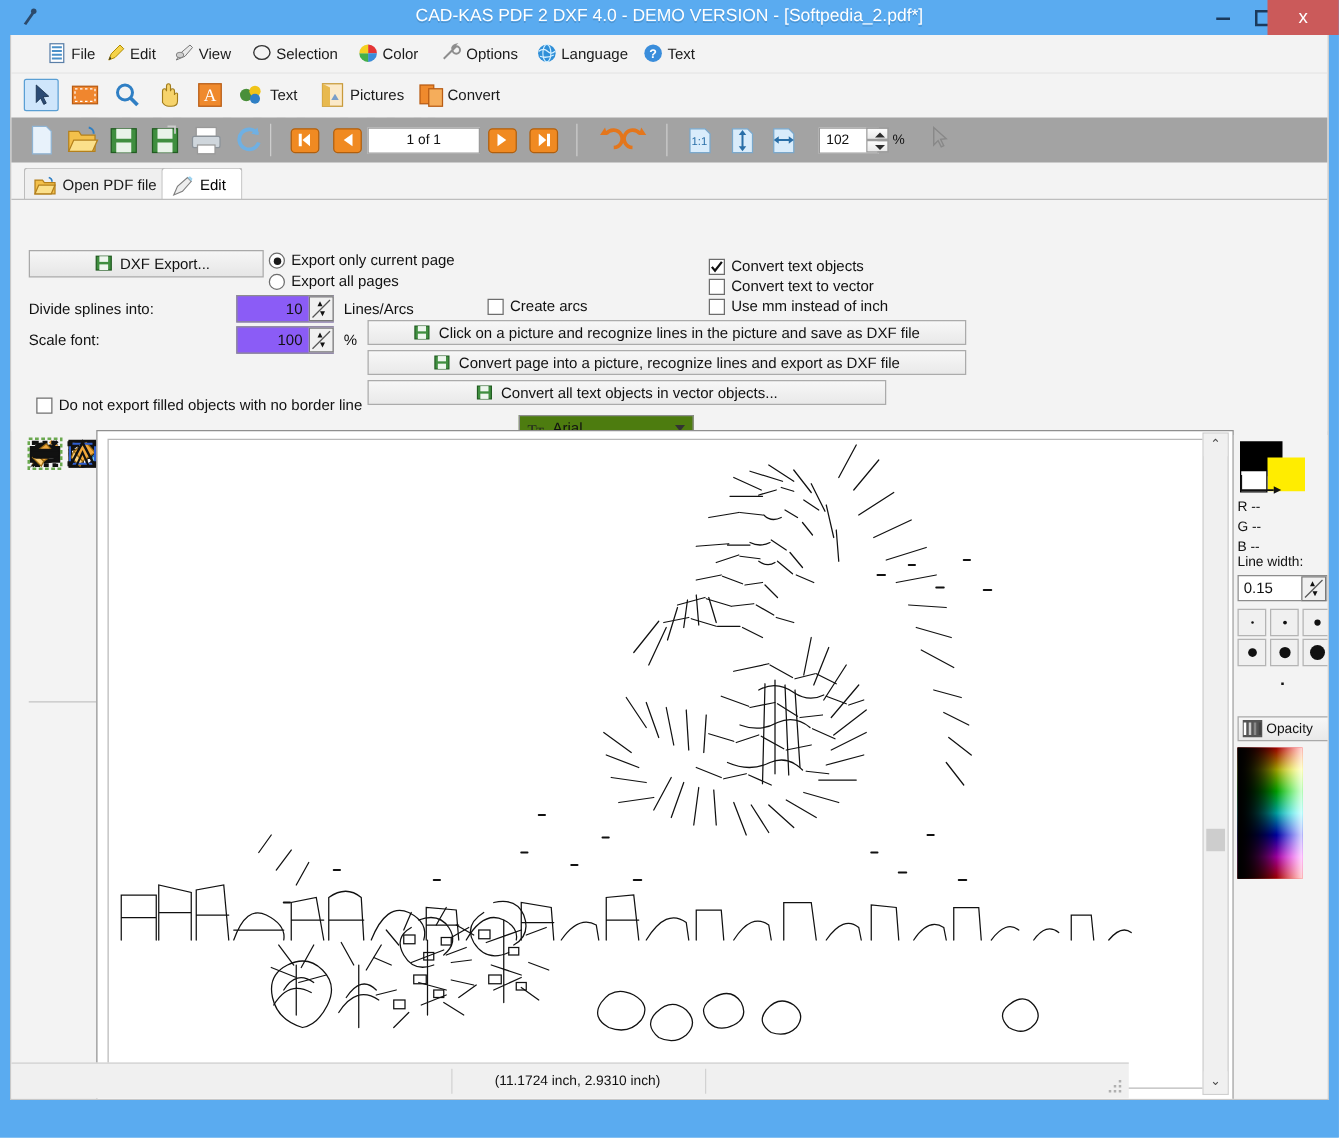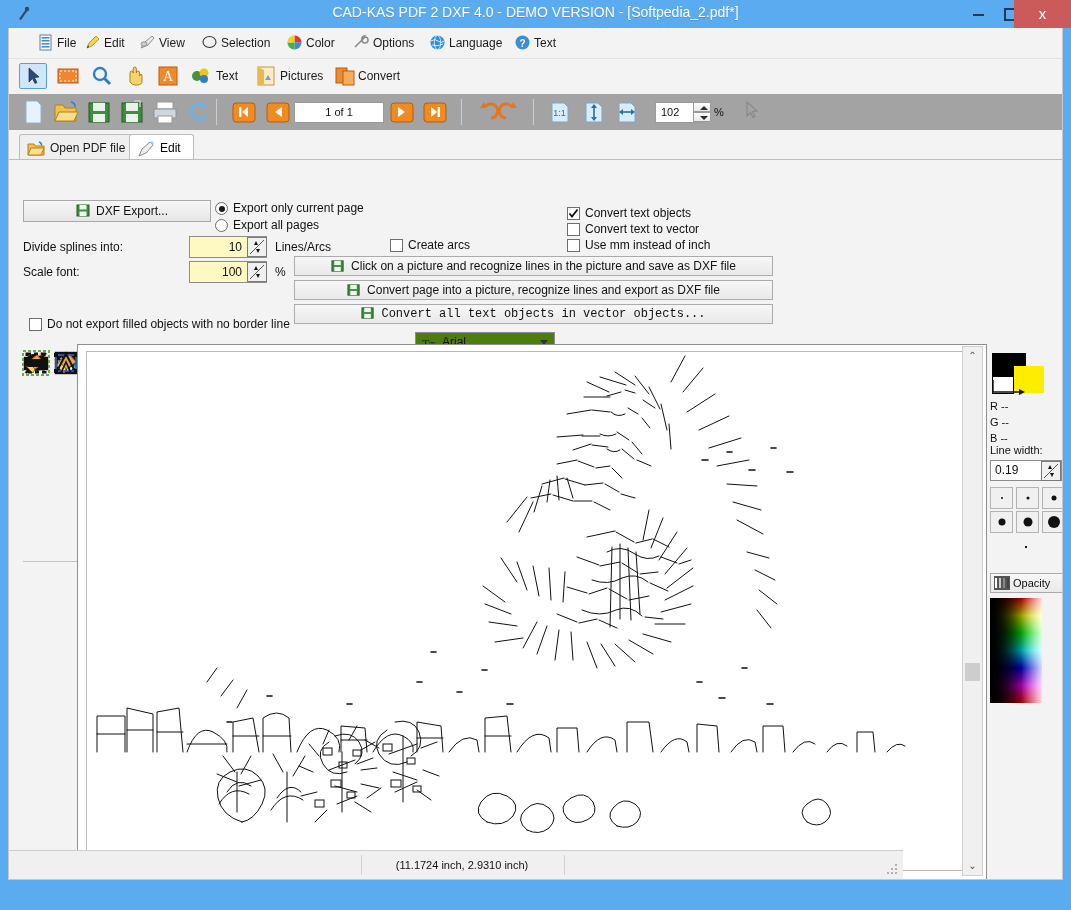--- a/index.html
+++ b/index.html
@@ -120,21 +120,21 @@
 
   
   .panel{position:absolute;left:0;top:132px;width:1053px;height:185px;background:#f3f3f3;}
   .pbtn{
     position:absolute;background:linear-gradient(#f6f6f6,#e6e6e6);
     border:1px solid #a9a9a9;box-sizing:border-box;
     font-size:12px;color:#111;cursor:default;text-align:center;
   }
   .lbl{position:absolute;font-size:12px;color:#111;white-space:nowrap;cursor:default;}
   .numfield{
-    position:absolute;height:22px;background:#fef9c3;border:1px solid #8d8d8d;
+    position:absolute;height:22px;background:#8b5cf6;border:1px solid #8d8d8d;
     box-sizing:border-box;font-size:12px;line-height:20px;text-align:right;
     padding-right:24px;color:#111;
   }
   .updown{
     position:absolute;width:20px;height:20px;
     background:#f0f0f0;border:1px solid #7a7a7a;box-sizing:border-box;
   }
   .radio,.check{
     position:absolute;width:13px;height:13px;box-sizing:border-box;
     background:#fff;border:1px solid #6d6d6d;
@@ -634,21 +634,21 @@
       <div class="wbtn" style="left:285px;top:96px;width:479px;height:20px;line-height:18px;">
         <span style="position:relative;display:inline-block;vertical-align:-3px;margin-right:6px;">
           <svg width="14" height="14" viewBox="0 0 15 15">
               <rect x="1" y="2" width="12" height="11" fill="#3f8e3f" stroke="#215c21"></rect>
               <rect x="3.5" y="2" width="7" height="4.5" fill="#eef6ee"></rect>
               <rect x="3.5" y="8.5" width="7" height="4.5" fill="#eef6ee"></rect>
             </svg>
         </span><span>Click on a picture and recognize lines in the picture and save as DXF file</span>
       </div>
 
-      <div class="wbtn" style="left:285px;top:144px;width:479px;height:20px;line-height:18px;font-family:Liberation Mono, monospace;">
+      <div class="wbtn" style="left:285px;top:144px;width:415px;height:20px;line-height:18px;">
         <span style="position:relative;display:inline-block;vertical-align:-3px;margin-right:6px;">
           <svg width="14" height="14" viewBox="0 0 15 15">
               <rect x="1" y="2" width="12" height="11" fill="#3f8e3f" stroke="#215c21"></rect>
               <rect x="3.5" y="2" width="7" height="4.5" fill="#eef6ee"></rect>
               <rect x="3.5" y="8.5" width="7" height="4.5" fill="#eef6ee"></rect>
             </svg>
         </span><span>Convert all text objects in vector objects...</span>
       </div>
 
       <div class="check" style="left:20px;top:158px;"></div>
@@ -901,21 +901,21 @@
       <svg style="position:absolute;left:4px;top:30px;" width="36" height="18" viewBox="0 0 36 18">
         <path d="M2 2 L2 14 L28 14" fill="none" stroke="#111" stroke-width="1.4"></path>
         <path d="M28 11 l6 3 l-6 3 Z" fill="#111"></path>
       </svg>
 
       <div class="rgbline" style="top:52px;">R --</div>
       <div class="rgbline" style="top:68px;">G --</div>
       <div class="rgbline" style="top:84px;">B --</div>
 
       <div class="lwlabel">Line width:</div>
-      <div class="lwfield">0.19</div>
+      <div class="lwfield">0.15</div>
       <div class="updown" style="left:54px;top:113px;">
         <svg width="18" height="18" viewBox="0 0 18 18">
             <line x1="2" y1="16" x2="16" y2="2" stroke="#555" stroke-width="1"></line>
             <path d="M6 7 l2 -4 l2 4 Z" fill="#111"></path>
             <path d="M8 11 l2 4 l2 -4 Z" fill="#111"></path>
           </svg>
       </div>
 
       <div class="dotbtn" style="left:3px;top:139px;">
           <i style="width:2px;height:2px;"></i>

